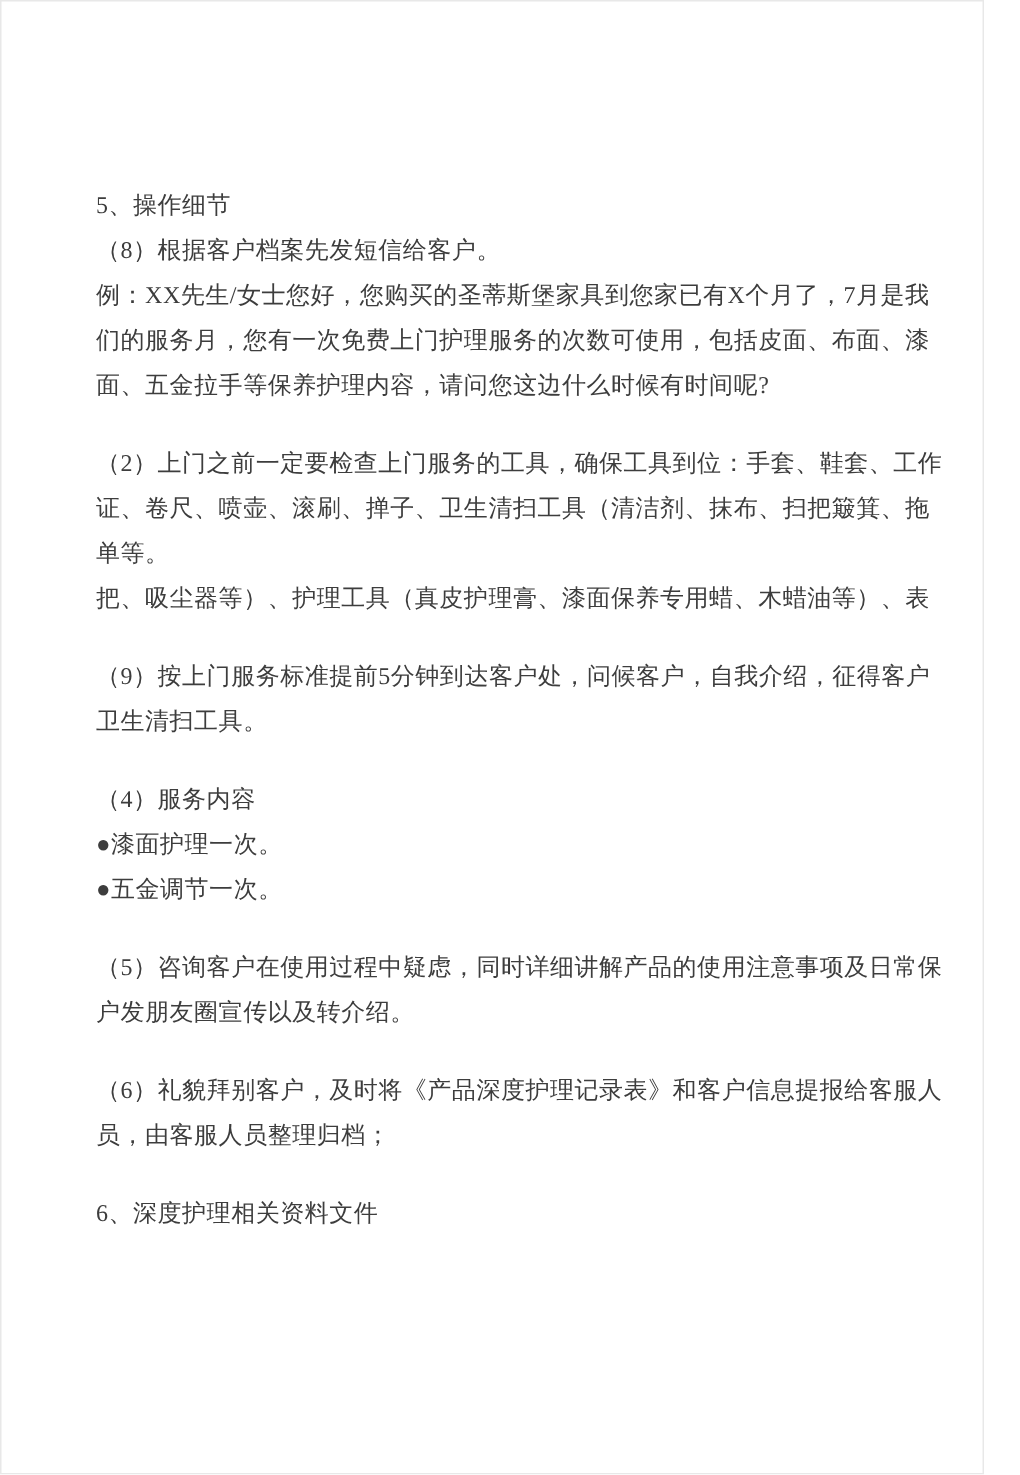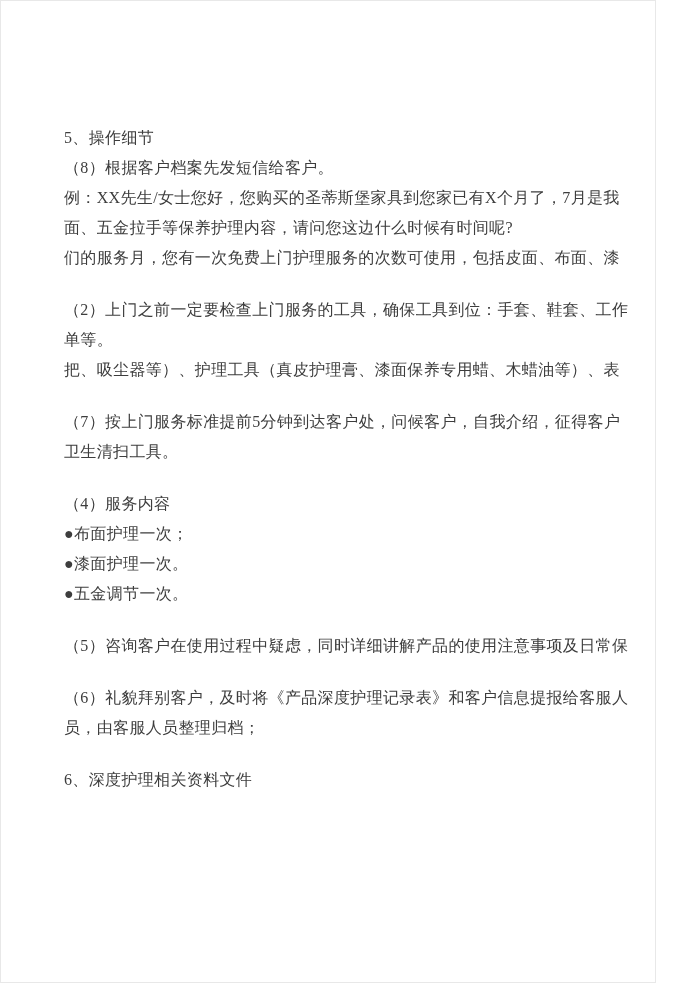--- a/index.html
+++ b/index.html
@@ -39,40 +39,41 @@
 <body>
 
 <div class="page">
   <div class="content" id="doc">
       <div class="block no-gap">
         <div class="line">5、操作细节</div>
       </div>
       <div class="block">
         <div class="line">（8）根据客户档案先发短信给客户。</div>
         <div class="line">例：XX先生/女士您好，您购买的圣蒂斯堡家具到您家已有X个月了，7月是我</div>
+        <div class="line">们的服务月，您有一次免费上门护理服务的次数可使用，包括皮面、布面、漆</div>
         <div class="line">面、五金拉手等保养护理内容，请问您这边什么时候有时间呢?</div>
-        <div class="line">们的服务月，您有一次免费上门护理服务的次数可使用，包括皮面、布面、漆</div>
       </div>
       <div class="block">
         <div class="line">（2）上门之前一定要检查上门服务的工具，确保工具到位：手套、鞋套、工作</div>
+        <div class="line">证、卷尺、喷壶、滚刷、掸子、卫生清扫工具（清洁剂、抹布、扫把簸箕、拖</div>
         <div class="line">单等。</div>
         <div class="line">把、吸尘器等）、护理工具（真皮护理膏、漆面保养专用蜡、木蜡油等）、表</div>
       </div>
       <div class="block">
-        <div class="line">（7）按上门服务标准提前5分钟到达客户处，问候客户，自我介绍，征得客户</div>
+        <div class="line">（9）按上门服务标准提前5分钟到达客户处，问候客户，自我介绍，征得客户</div>
         <div class="line">卫生清扫工具。</div>
       </div>
       <div class="block">
         <div class="line">（4）服务内容</div>
-        <div class="line">●布面护理一次；</div>
         <div class="line">●漆面护理一次。</div>
         <div class="line">●五金调节一次。</div>
       </div>
       <div class="block">
         <div class="line">（5）咨询客户在使用过程中疑虑，同时详细讲解产品的使用注意事项及日常保</div>
+        <div class="line">户发朋友圈宣传以及转介绍。</div>
       </div>
       <div class="block">
         <div class="line">（6）礼貌拜别客户，及时将《产品深度护理记录表》和客户信息提报给客服人</div>
         <div class="line">员，由客服人员整理归档；</div>
       </div>
       <div class="block">
         <div class="line">6、深度护理相关资料文件</div>
       </div>
     </div>
 </div>

